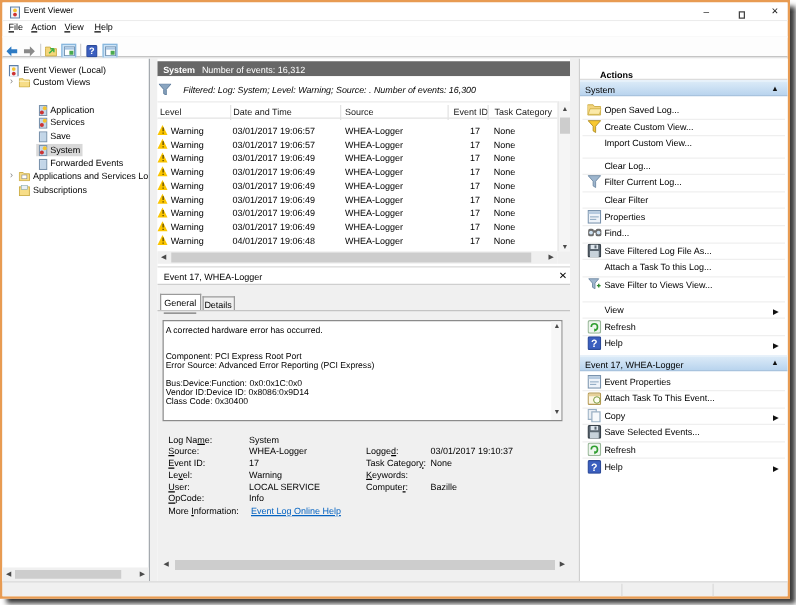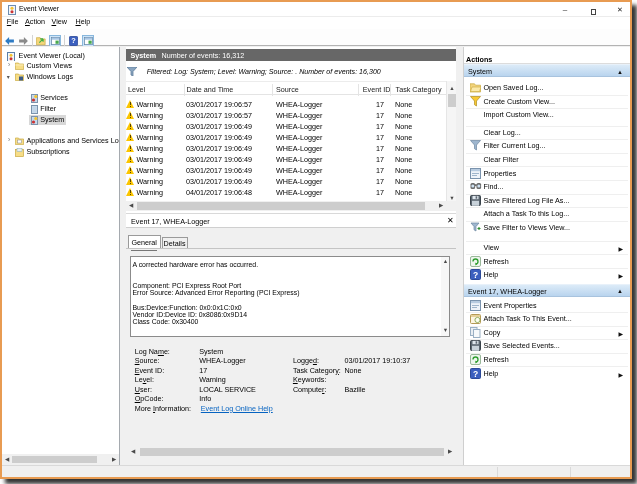--- a/index.html
+++ b/index.html
@@ -134,53 +134,61 @@
           <span class="abs" style="left:16.6px;top:0">Event Viewer (Local)</span>
         </div>
         <div class="trow" style="top:14.35px">
           <span class="exp" style="left:5.8px;font-size:8px;top:-1px;color:#8a8a8a">›</span>
           <span class="abs" style="left:13.4px;top:1px"><svg width="9" height="8" viewBox="0 0 9 8">
               <path d="M0.4 1 L3.5 1 L4.3 2 L8.6 2 L8.6 7.6 L0.4 7.6 Z" fill="#f7dd87" stroke="#c9a93e" stroke-width="0.7"></path>
               <path d="M0.4 3 L8.6 3" stroke="#fdf3c9" stroke-width="0.8"></path>
             </svg></span>
           <span class="abs" style="left:24.4px;top:0">Custom Views</span>
         </div>
-        <div class="trow" style="top:25.049999999999997px">
-          <span class="exp" style="left:4.8px">▾</span>
-          <span class="abs" style="left:13.4px;top:1px"><svg width="9" height="8" viewBox="0 0 9 8">
-              <path d="M0.4 1 L3.5 1 L4.3 2 L8.6 2 L8.6 7.6 L0.4 7.6 Z" fill="#f7dd87" stroke="#c9a93e" stroke-width="0.7"></path>
-              <rect x="4" y="3.5" width="4" height="4" fill="#3b5a86"></rect>
-            </svg></span>
-          <span class="abs" style="left:24.4px;top:0">Windows Logs</span>
+        <div class="trow" style="top:35.74999999999999px">
+          <span class="abs" style="left:28.5px;top:1px"><svg width="7" height="9" viewBox="0 0 7 9">
+              <rect x="0.5" y="0.5" width="6" height="8" fill="#dbe7f2" stroke="#7a93ad"></rect>
+              <rect x="1.2" y="1.2" width="4.6" height="6.6" fill="#c3d6e8"></rect>
+              <circle cx="4.8" cy="2.5" r="1.6" fill="#f4c430"></circle>
+              <circle cx="2.5" cy="6" r="1.6" fill="#cc3333"></circle>
+            </svg></span>
+          <span class="abs" style="left:38.2px;top:0">Application</span>
         </div>
         <div class="trow" style="top:46.449999999999996px">
           <span class="abs" style="left:28.5px;top:1px"><svg width="7" height="9" viewBox="0 0 7 9">
               <rect x="0.5" y="0.5" width="6" height="8" fill="#dbe7f2" stroke="#7a93ad"></rect>
               <rect x="1.2" y="1.2" width="4.6" height="6.6" fill="#c3d6e8"></rect>
               <circle cx="4.8" cy="2.5" r="1.6" fill="#f4c430"></circle>
               <circle cx="2.5" cy="6" r="1.6" fill="#cc3333"></circle>
             </svg></span>
           <span class="abs" style="left:38.2px;top:0">Services</span>
         </div>
         <div class="trow" style="top:57.15px">
           <span class="abs" style="left:28.5px;top:1px"><svg width="7" height="9" viewBox="0 0 7 9">
               <rect x="0.5" y="0.5" width="6" height="8" fill="#dbe7f2" stroke="#7a93ad"></rect>
               <rect x="1.2" y="1.2" width="4.6" height="6.6" fill="#c3d6e8"></rect>
             </svg></span>
-          <span class="abs" style="left:38.2px;top:0">Filter</span>
+          <span class="abs" style="left:38.2px;top:0">Save</span>
         </div>
         <div class="trow" style="top:67.85px">
           <span class="abs" style="left:27px;top:0.5px;width:36.7px;height:10px;background:#d8d8d8"></span>
           <span class="abs" style="left:28.5px;top:1px"><svg width="7" height="9" viewBox="0 0 7 9">
               <rect x="0.5" y="0.5" width="6" height="8" fill="#dbe7f2" stroke="#7a93ad"></rect>
               <rect x="1.2" y="1.2" width="4.6" height="6.6" fill="#c3d6e8"></rect>
               <circle cx="4.8" cy="2.5" r="1.6" fill="#f4c430"></circle>
               <circle cx="2.5" cy="6" r="1.6" fill="#cc3333"></circle>
             </svg></span>
           <span class="abs" style="left:38.2px;top:0">System</span>
+        </div>
+        <div class="trow" style="top:78.55px">
+          <span class="abs" style="left:28.5px;top:1px"><svg width="7" height="9" viewBox="0 0 7 9">
+              <rect x="0.5" y="0.5" width="6" height="8" fill="#dbe7f2" stroke="#7a93ad"></rect>
+              <rect x="1.2" y="1.2" width="4.6" height="6.6" fill="#c3d6e8"></rect>
+            </svg></span>
+          <span class="abs" style="left:38.2px;top:0">Forwarded Events</span>
         </div>
         <div class="trow" style="top:89.25px">
           <span class="exp" style="left:5.8px;font-size:8px;top:-1px;color:#8a8a8a">›</span>
           <span class="abs" style="left:13.4px;top:1px"><svg width="9" height="8" viewBox="0 0 9 8">
               <path d="M0.4 1 L3.5 1 L4.3 2 L8.6 2 L8.6 7.6 L0.4 7.6 Z" fill="#f7dd87" stroke="#c9a93e" stroke-width="0.7"></path>
               <rect x="2.5" y="3" width="4" height="3" fill="#fff" stroke="#888" stroke-width="0.5"></rect>
             </svg></span>
           <span class="abs" style="left:24.4px;top:0">Applications and Services Lo</span>
         </div>
         <div class="trow" style="top:99.95px">
@@ -368,21 +376,21 @@
         <div id="ev-hscroll">
           <div class="sb-arrow" style="left:2px;top:1.5px;width:8px;height:9px">◀</div>
           <div class="thumb" style="left:13px;top:2px;width:304px;height:8px"></div>
           <div class="sb-arrow" style="left:319px;top:1.5px;width:8px;height:9px">▶</div>
         </div>
       </div>
     </div>
 
     <div id="act">
       <div id="act-title">
-          <span class="abs" style="left:2px;top:8px">Actions</span>
+          <span class="abs" style="left:16px;top:8px">Actions</span>
         </div>
       <div class="actbar" style="top:17px">
           <span class="cap">System</span>
           <span class="arr" style="top:3.5px">▲</span>
         </div>
       <div id="act-items">
           <div class="ai" style="top:34.2px">
             <span class="ic"><svg width="11" height="11" viewBox="0 0 11 11">
                 <path d="M0 3 L0 10 L10.5 10 L10.5 3.2 L5.5 3.2 L4.5 1.8 L0 1.8 Z" fill="#f3d47d" stroke="#c9a93e" stroke-width="0.7"></path>
                 <path d="M0.5 9.5 L2 5 L11 5 L9.5 9.5 Z" fill="#fbe9a8" stroke="#c9a93e" stroke-width="0.6"></path>

